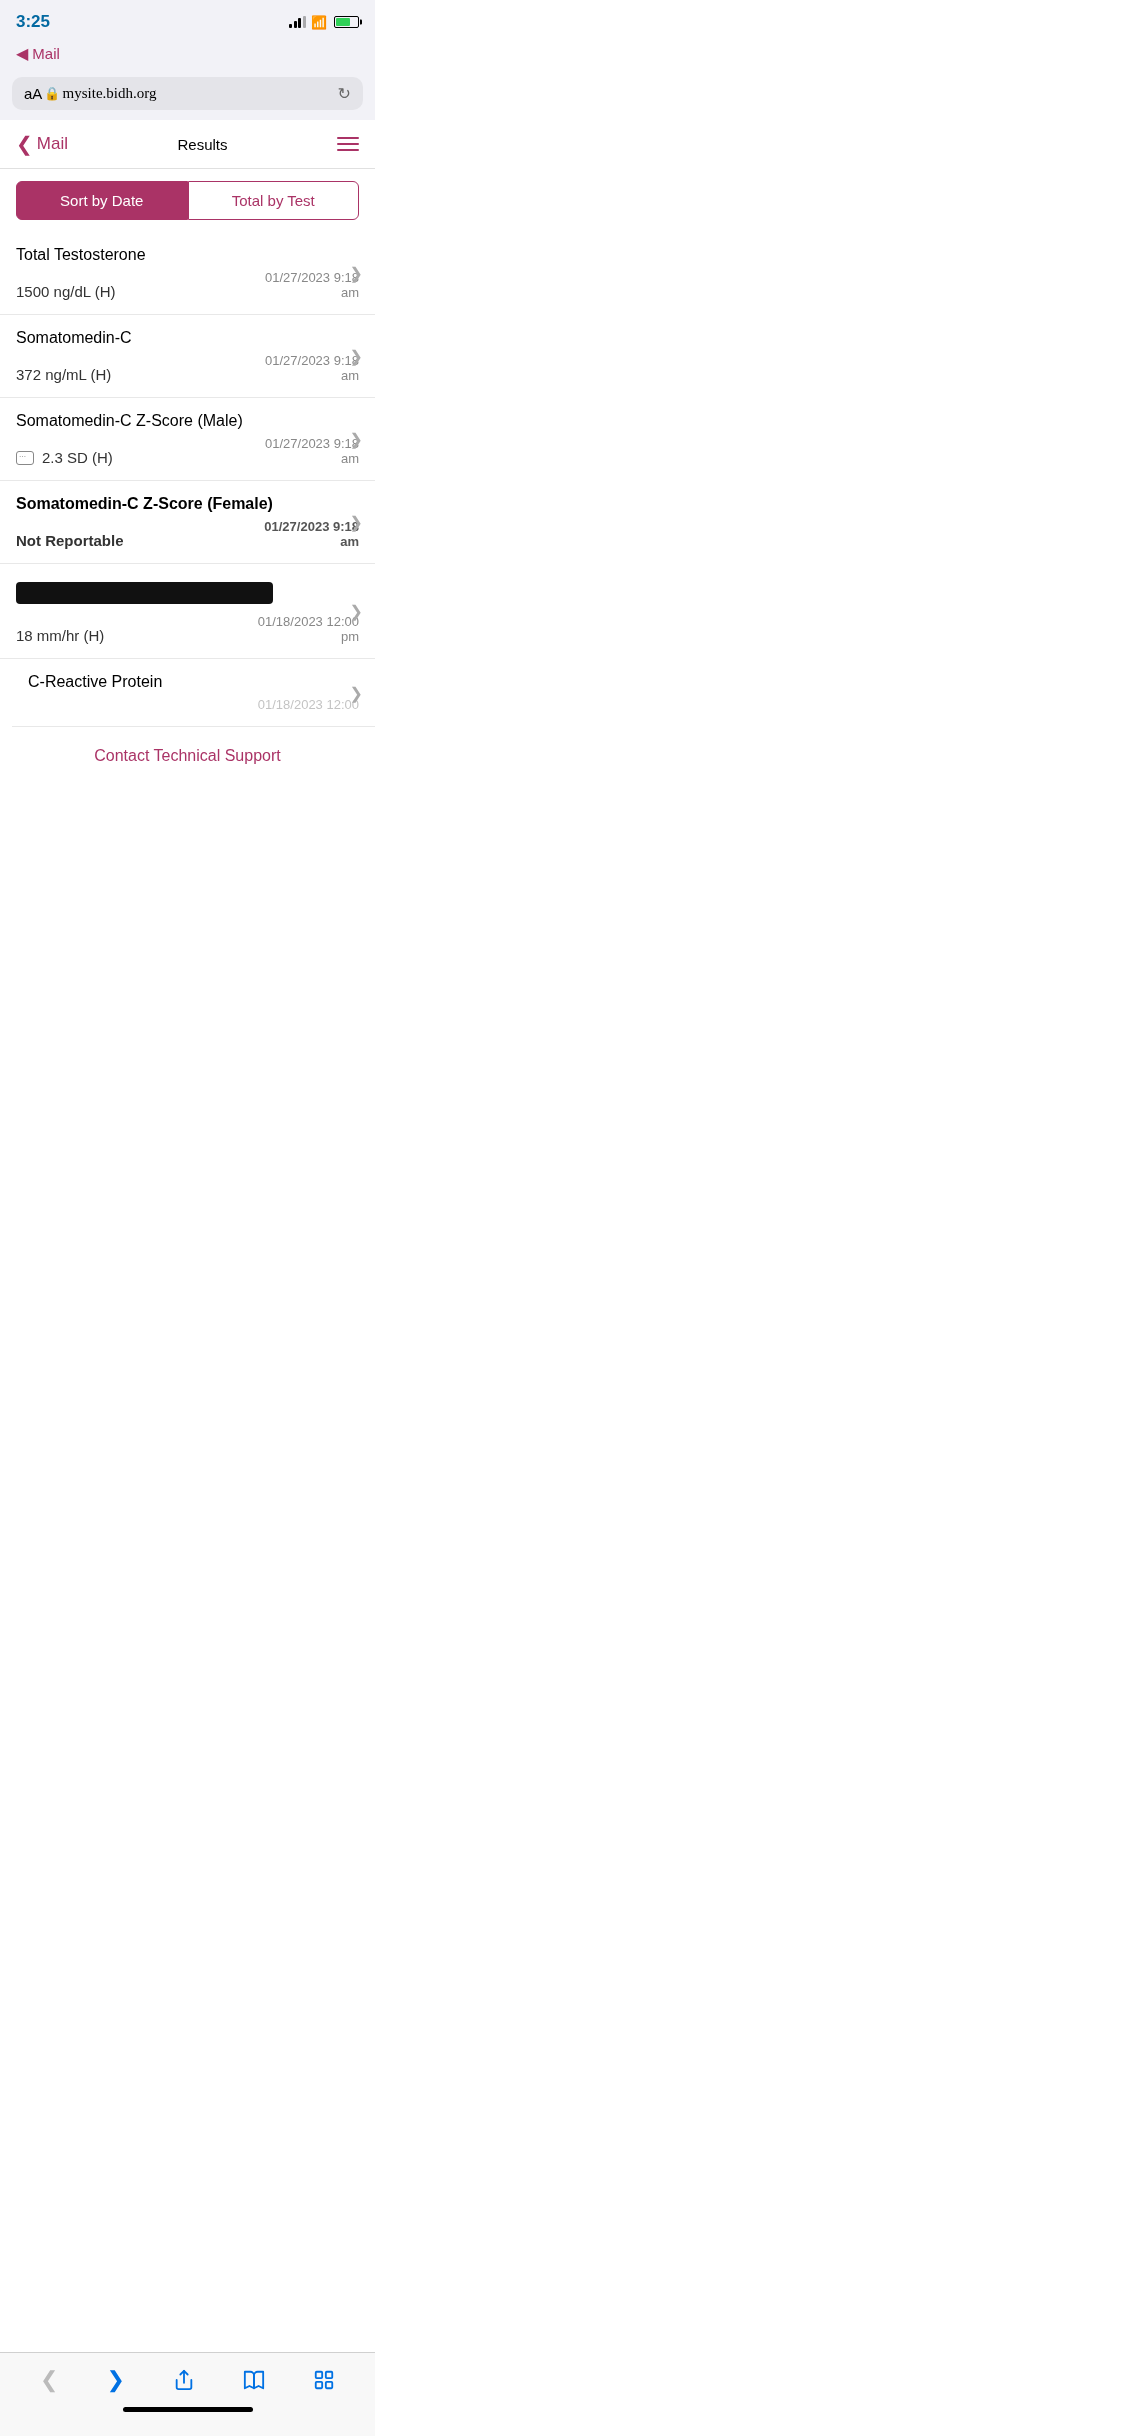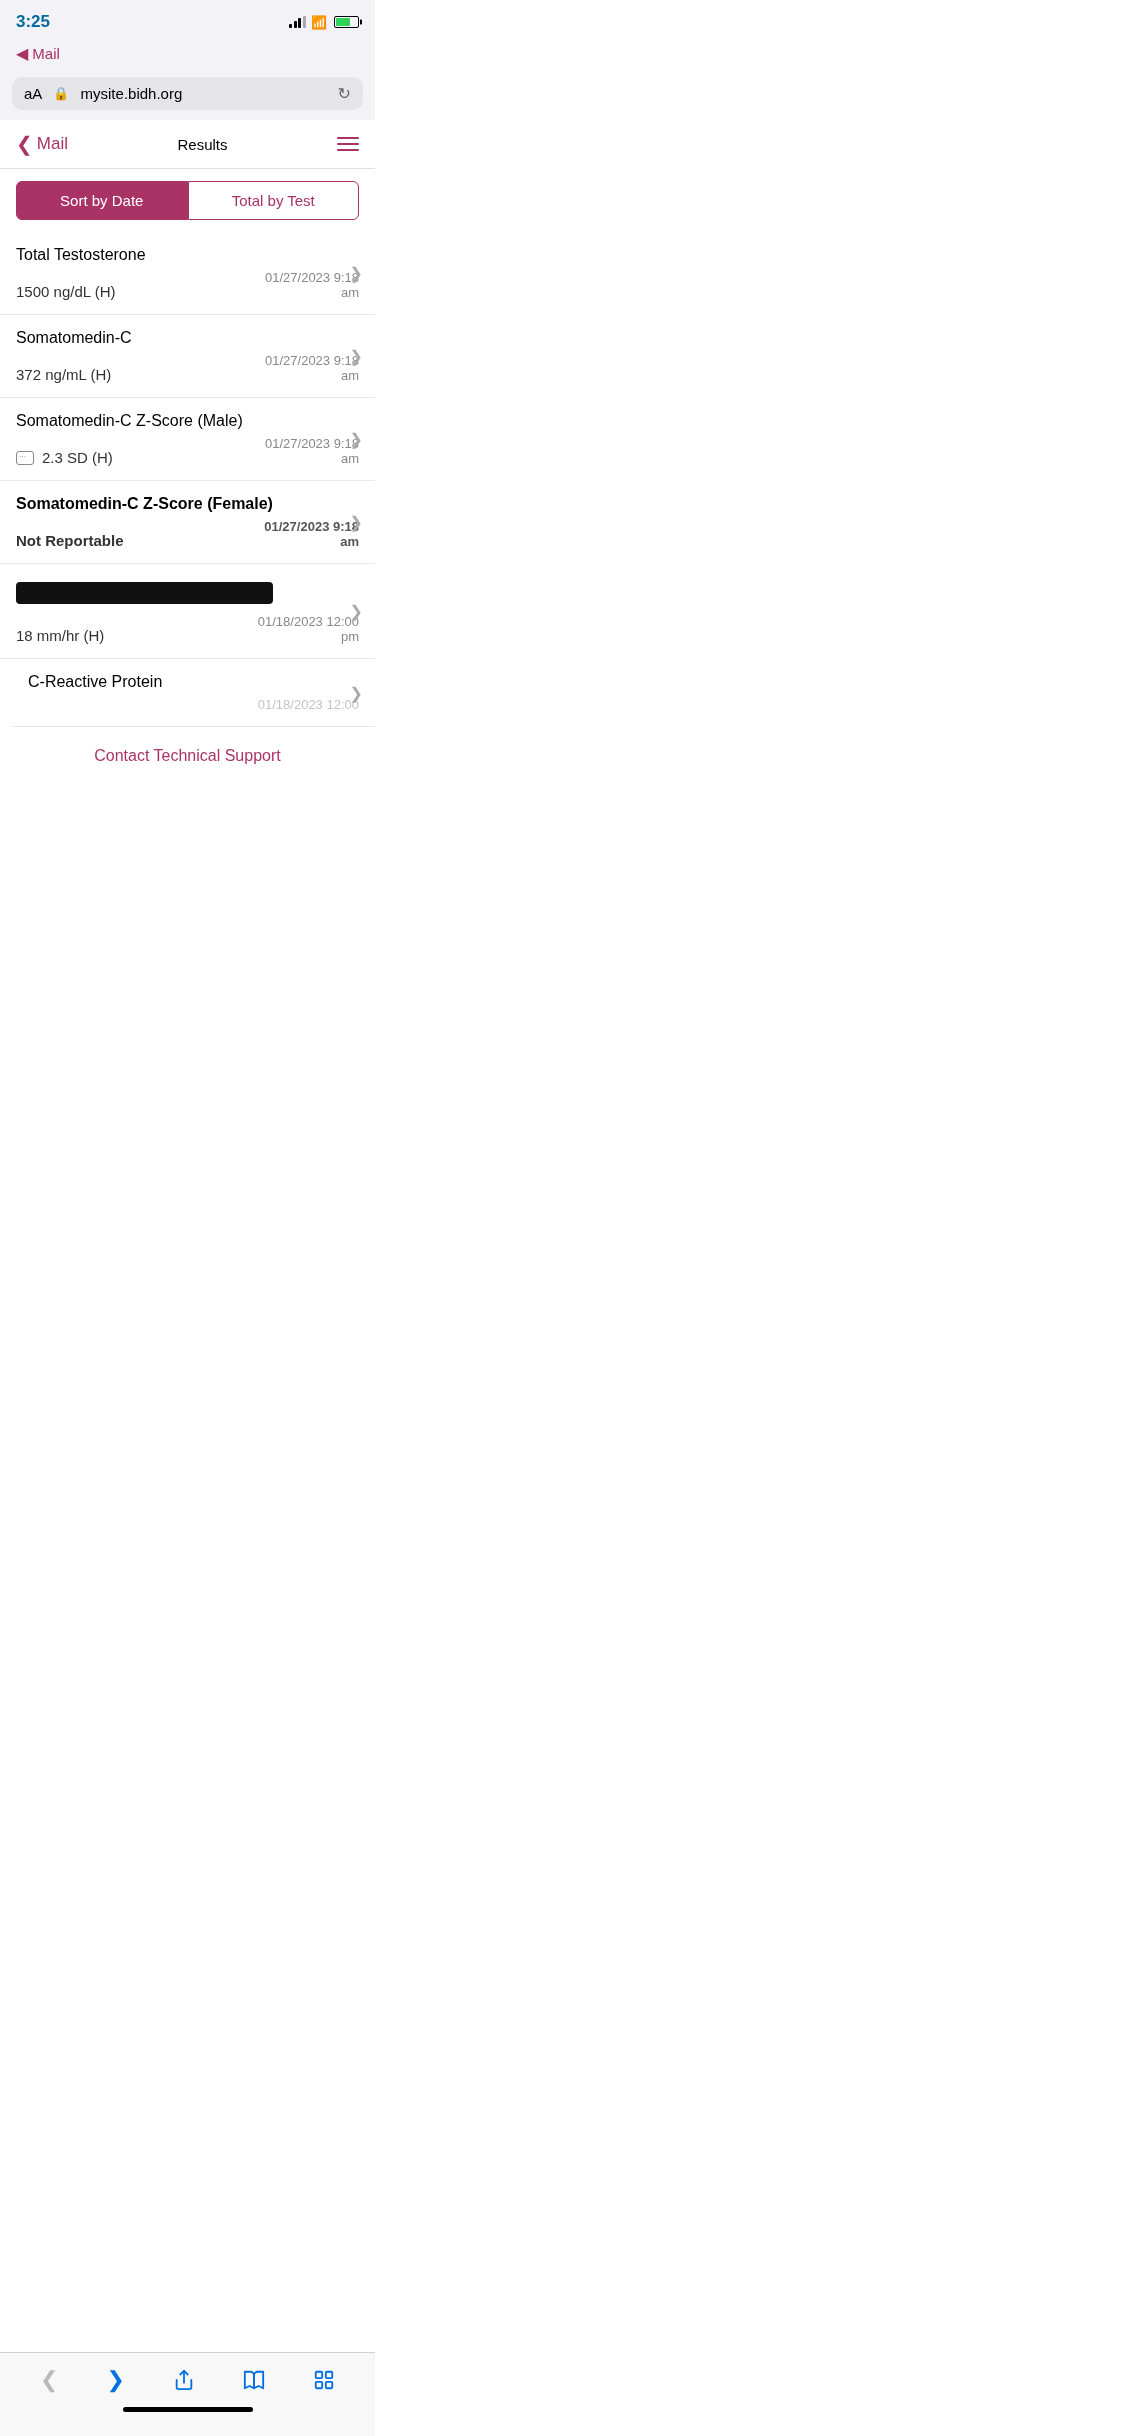--- a/index.html
+++ b/index.html
@@ -99,34 +99,35 @@
       background: #e4e4e9;
       border-radius: 10px;
       padding: 7px 12px;
       display: flex;
       align-items: center;
       justify-content: space-between;
     }
     .address-left {
       display: flex;
       align-items: center;
-      gap: 11px;
+      gap: 2px;
     }
     .aa-text {
       font-size: 15px;
       font-weight: 500;
       color: #000;
     }
     .lock-icon {
       font-size: 13px;
       color: #666;
     }
     .url-text {
       font-size: 15px;
       color: #000;
+      font-family: Liberation Serif, serif;
     }
     .refresh-icon {
       font-size: 16px;
       color: #666;
     }
 
     
     .page-header {
       background: #fff;
       border-bottom: 1px solid #e0e0e0;

